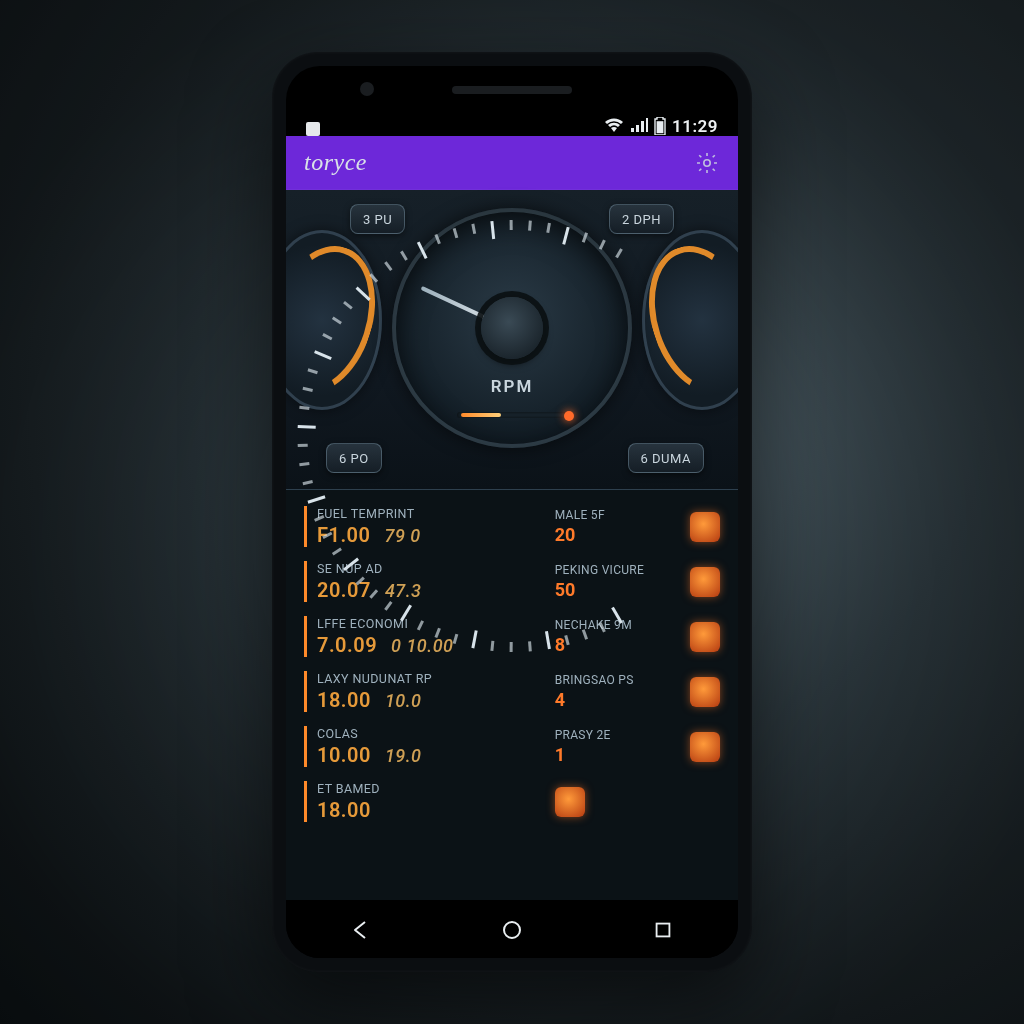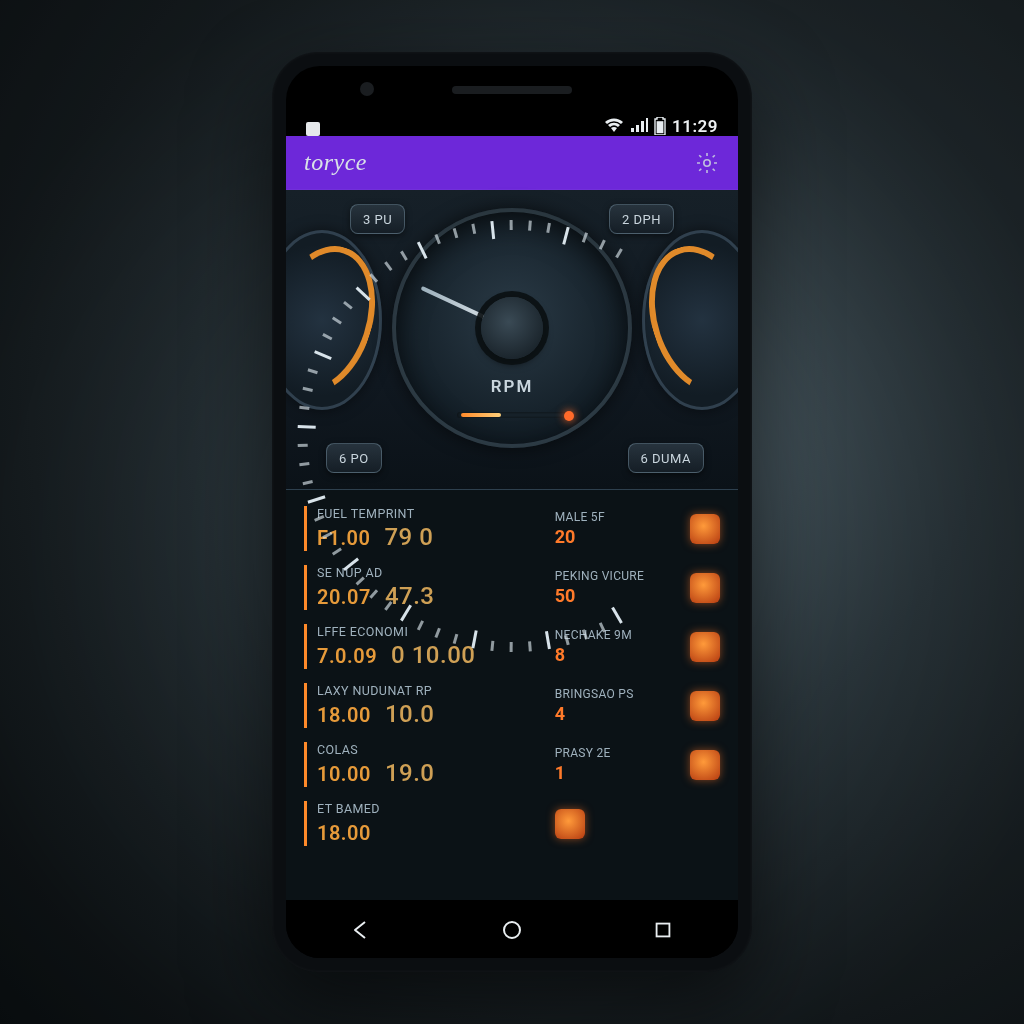--- a/index.html
+++ b/index.html
@@ -143,21 +143,21 @@
   }
   .row {
     display:flex; align-items:stretch;
     padding: 6px 18px 8px 18px;
   }
   .cell-left { flex: 1.15; border-left: 3px solid #ff8a2a; padding-left: 10px; }
   .cell-right { flex: .85; padding-left: 14px; display:flex; align-items:center; gap:10px;}
   .cell-right .text { flex:1; }
   .label { color:#9fb1bd; font-size:12.5px; letter-spacing:.4px; text-transform:uppercase; }
   .vals { color:#e69a3a; font-size:20px; font-weight:600; margin-top:2px; letter-spacing:.5px;}
-  .vals .sub { color:#cfa055; font-size:24px; margin-left: 14px; font-weight:500;}
+  .vals .sub { color:#cfa055; font-size:18px; margin-left: 14px; font-weight:500;font-style:italic;}
   .rlabel { color:#9fb1bd; font-size:12px; letter-spacing:.3px;}
   .rval  { color:#ff7a2a; font-size:18px; font-weight:700; margin-top:2px;}
   .mini-icon {
     width:30px; height:30px; border-radius:6px;
     background: radial-gradient(circle at 45% 40%, #ff9a3a, #b43a10);
     box-shadow: 0 0 8px rgba(255,120,40,.5);
     flex-shrink:0;
   }
 
   

